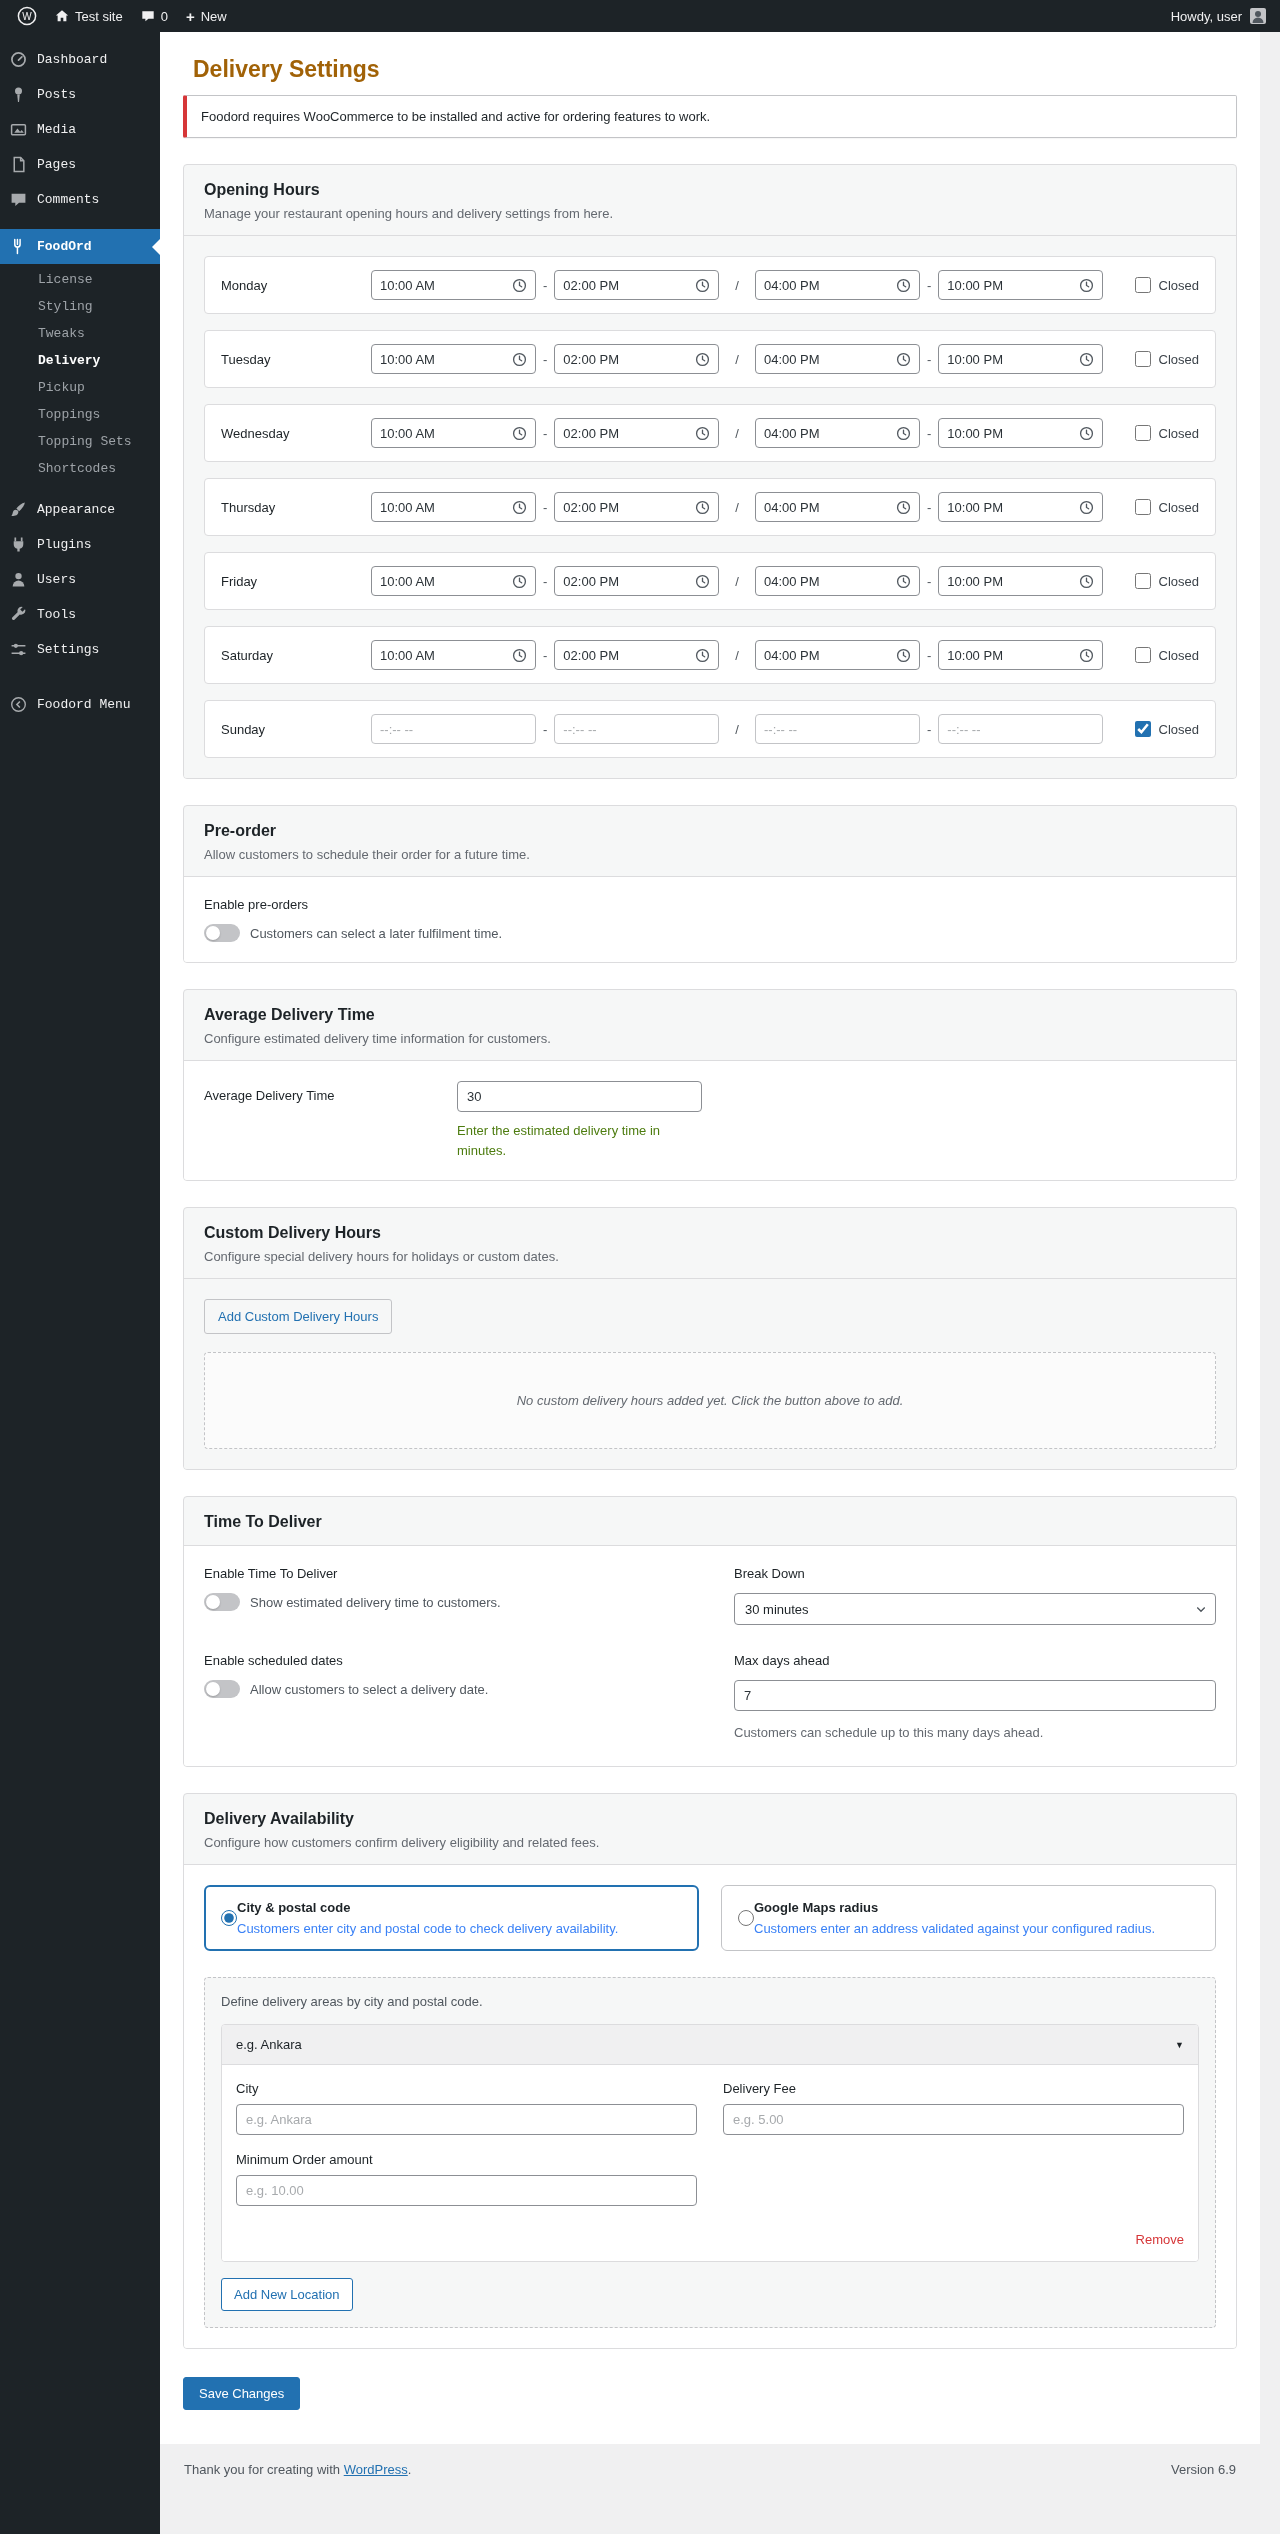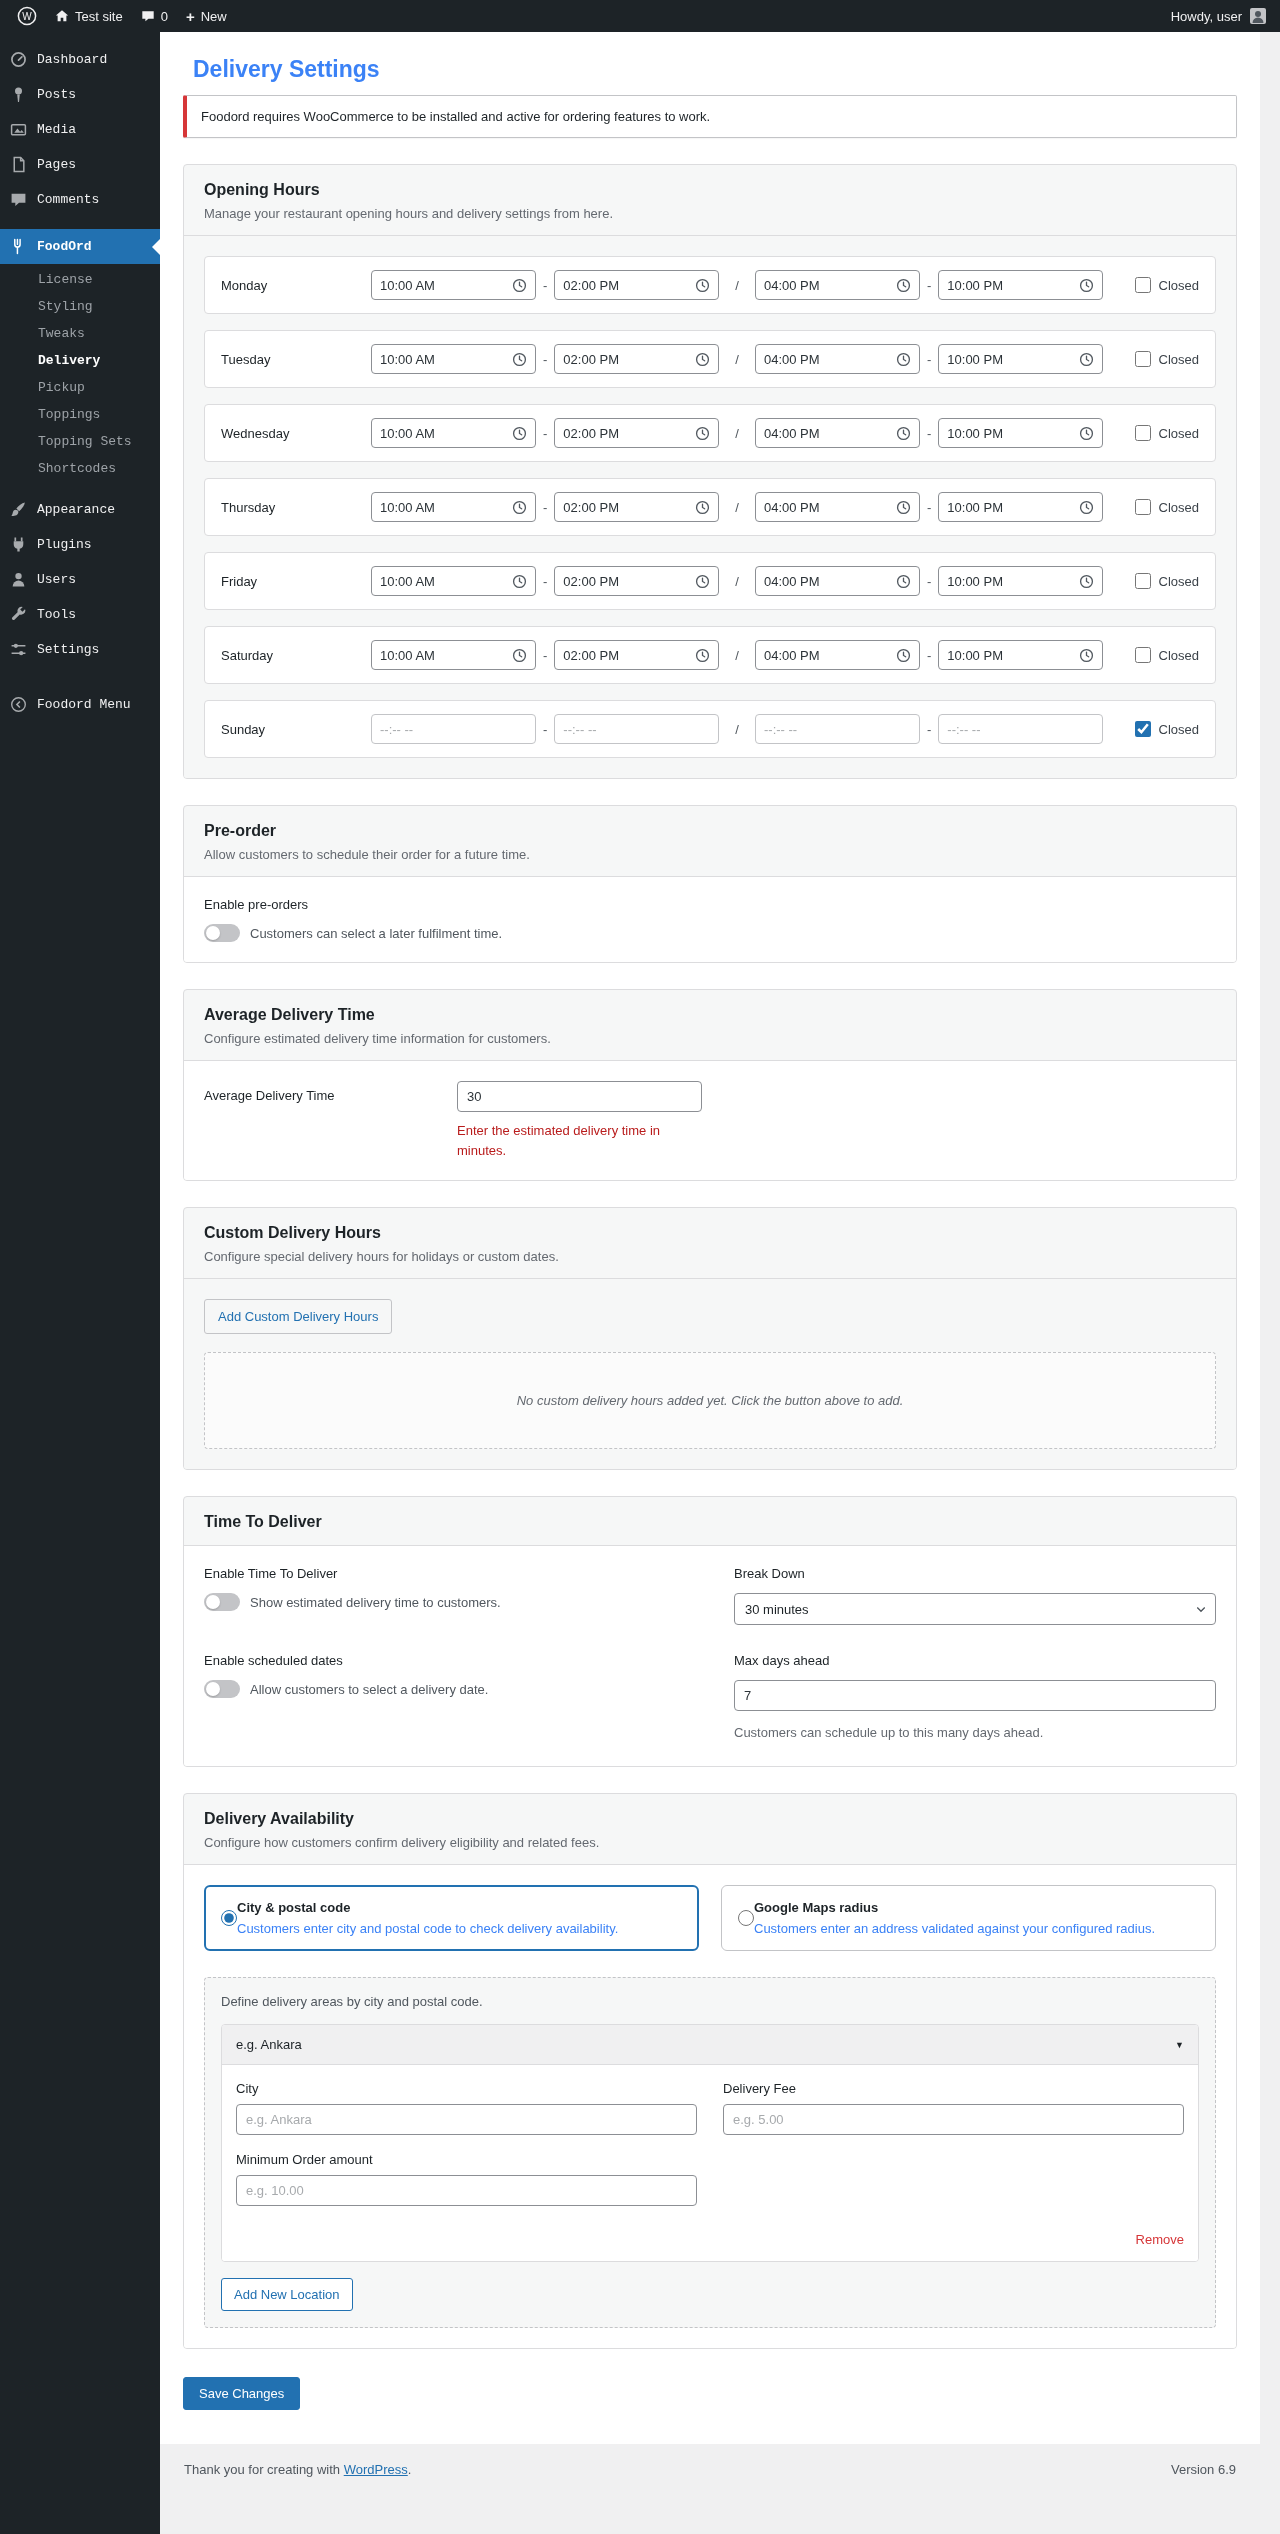--- a/index.html
+++ b/index.html
@@ -32,21 +32,21 @@
   .m-item.active { background:#2271b1; color:#fff; font-weight:600; }
   .m-item.active .mi { color:#fff; }
   .m-item.active::after { content:""; position:absolute; right:0; top:50%; transform:translateY(-50%); border:8px solid transparent; border-right-color:#fff; }
   .menu-gap { height:12px; }
   .submenu { padding:2px 0 10px; }
   .s-item { padding:6px 12px 6px 38px; color:#9ea3a8; cursor:pointer; font-size:13px; }
   .s-item.current { color:#fff; font-weight:600; }
   .collapse-item { margin-top:20px; }
 
   
-  .page-title { font-size:23px; font-weight:600; color:#3b82f6; padding:10px 0 12px 10px; }
+  .page-title { font-size:23px; font-weight:600; color:#a16207; padding:10px 0 12px 10px; }
   .notice { background:#fff; border:1px solid #c3c4c7; border-left:4px solid #d63638; border-radius:2px; box-shadow:0 1px 1px rgba(0,0,0,.04); padding:13px 14px; margin:0 0 26px 0; }
 
   
   .card { background:#f6f7f7; border:1px solid #dcdcde; border-radius:4px; margin-bottom:26px; overflow:hidden; }
   .card-head { padding:16px 20px 14px; border-bottom:1px solid #dcdcde; }
   .card-head h2 { font-size:16px; font-weight:700; color:#1d2327; }
   .card-sub { color:#646970; margin-top:7px; }
   .card-body { padding:20px; background:#fff; }
   .card-body.gray { background:#f6f7f7; }
 
@@ -70,21 +70,21 @@
   .toggle-row { display:flex; align-items:center; gap:10px; }
   .toggle { width:36px; height:18px; background:#c3c4c7; border-radius:10px; position:relative; cursor:pointer; flex:0 0 36px; }
   .toggle::after { content:""; position:absolute; left:2px; top:2px; width:14px; height:14px; background:#fff; border-radius:50%; box-shadow:0 1px 2px rgba(0,0,0,.2); }
   .toggle-text { color:#50575e; }
 
   .avg-row { display:flex; }
   .avg-label { flex:0 0 253px; padding-top:7px; color:#1d2327; }
   .txt-input { height:31px; border:1px solid #8c8f94; border-radius:4px; padding:0 9px; color:#2c3338; background:#fff; }
   .txt-input::placeholder { color:#a7aaad; }
   .avg-input-el { width:245px; }
-  .help { color:#b91c1c; margin-top:9px; max-width:250px; line-height:1.5; }
+  .help { color:#4d7c0f; margin-top:9px; max-width:250px; line-height:1.5; }
 
   .btn-secondary { background:#f6f7f7; border:1px solid #c3c4c7; border-radius:3px; color:#2271b1; padding:9px 13px; cursor:pointer; }
   .empty-box { border:1px dashed #c3c4c7; border-radius:4px; background:#fbfbfb; margin-top:18px; padding:40px 20px; text-align:center; color:#646970; font-style:italic; }
 
   .ttd-grid { display:grid; grid-template-columns:1fr 1fr; gap:28px 48px; padding-bottom:6px; }
   .select-wrap { position:relative; width:400px; }
   .ttd-select { width:100%; height:32px; border:1px solid #8c8f94; border-radius:4px; background:#fff; color:#1d2327; padding:0 30px 0 10px; appearance:none; -webkit-appearance:none; cursor:pointer; }
   .select-caret { position:absolute; right:9px; top:50%; transform:translateY(-50%); pointer-events:none; width:12px; height:12px; color:#50575e; }
   .wide-input { width:100%; }
   .help-wide { color:#646970; margin-top:14px; }

